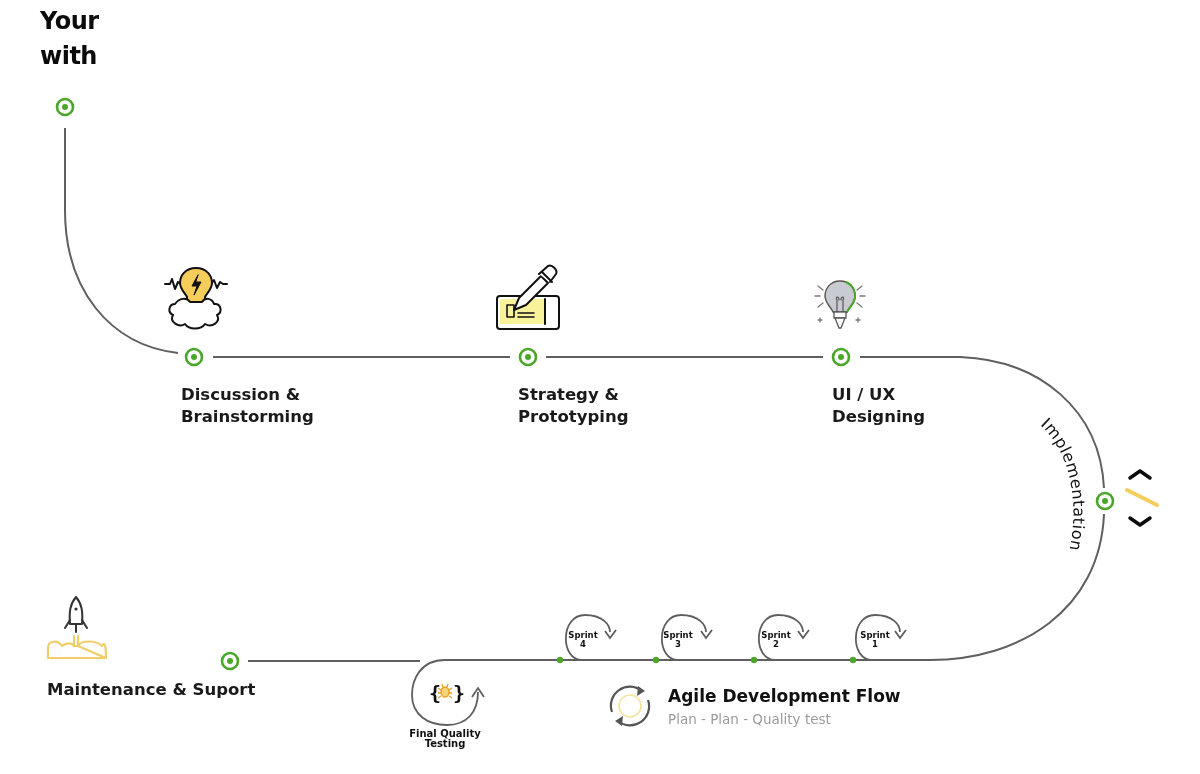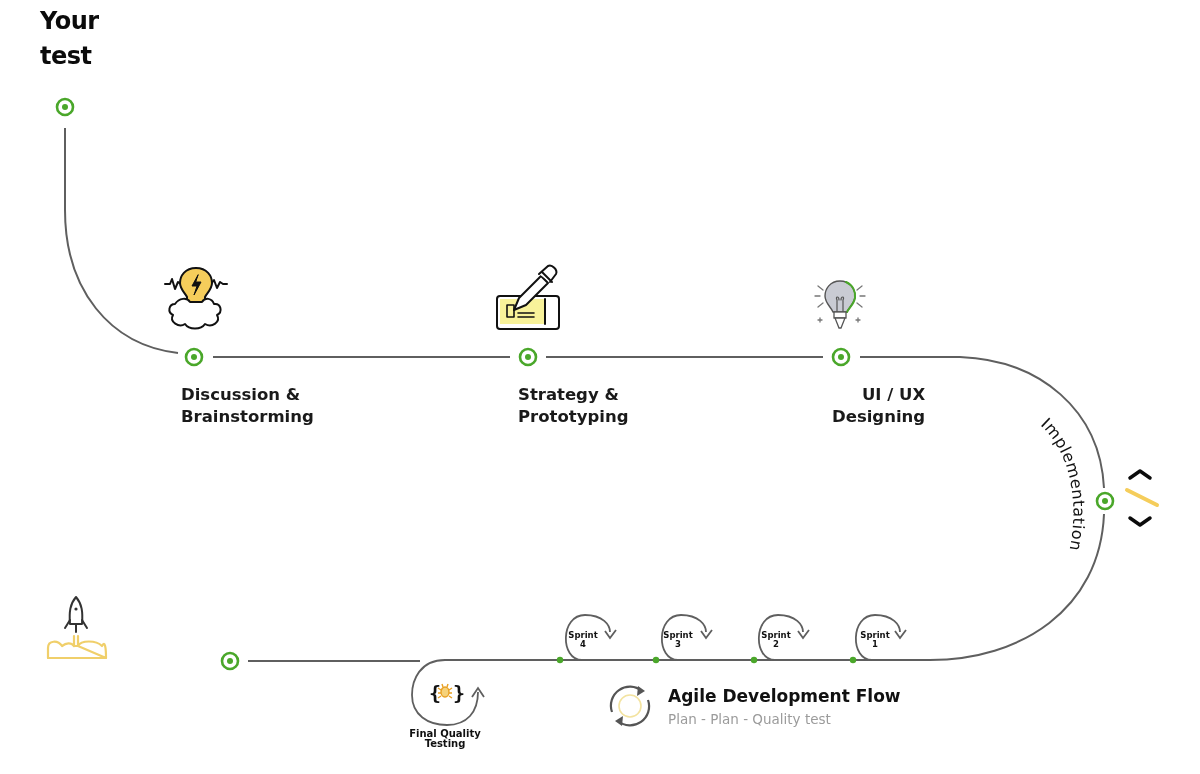--- a/index.html
+++ b/index.html
@@ -145,36 +145,37 @@
   <defs>
     <path id="implPath" d="M1040 425 C1080 460 1085 540 1050 600"></path>
   </defs>
   <text font-family="DejaVu Sans, sans-serif" font-size="16" fill="#111" letter-spacing="0.5">
     <textPath href="#implPath" startOffset="0" id="implText">Implementation</textPath>
   </text>
 </svg>
 
 <div class="abs title">
   <div>Your</div>
-  <div>test</div>
+  <div>with</div>
 </div>
 
 <div class="abs label" style="left:181px; top:384px;">
   <div>Discussion &amp;</div>
   <div>Brainstorming</div>
 </div>
 <div class="abs label" style="left:518px; top:384px;">
   <div>Strategy &amp;</div>
   <div>Prototyping</div>
 </div>
-<div class="abs label" style="left:832px; top:384px;text-align:right;">
+<div class="abs label" style="left:832px; top:384px;">
   <div>UI / UX</div>
   <div>Designing</div>
 </div>
 <div class="abs label" style="left:47px; top:679px;">
+  <div>Maintenance &amp; Suport</div>
 </div>
 
 <div class="abs sprint-label" style="left:855px; top:631px;">
   <div>Sprint</div>
   <div>1</div>
 </div>
 <div class="abs sprint-label" style="left:756px; top:631px;">
   <div>Sprint</div>
   <div>2</div>
 </div>

